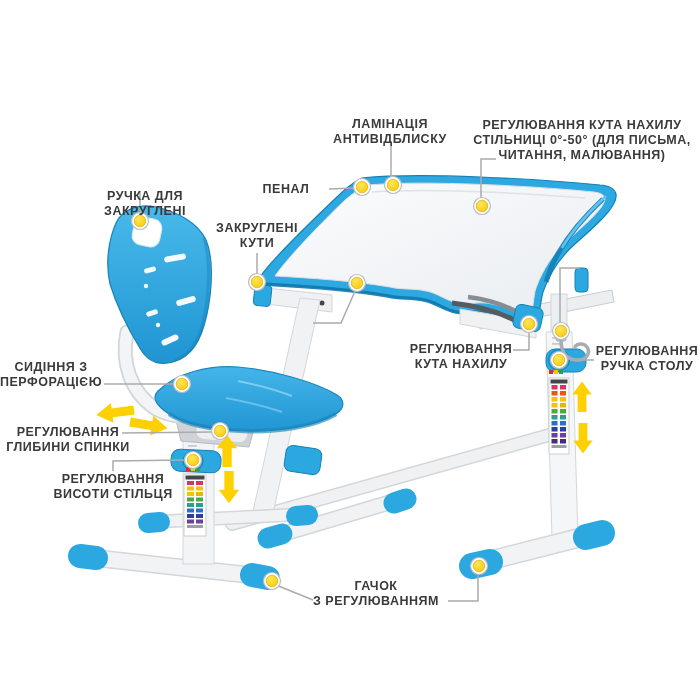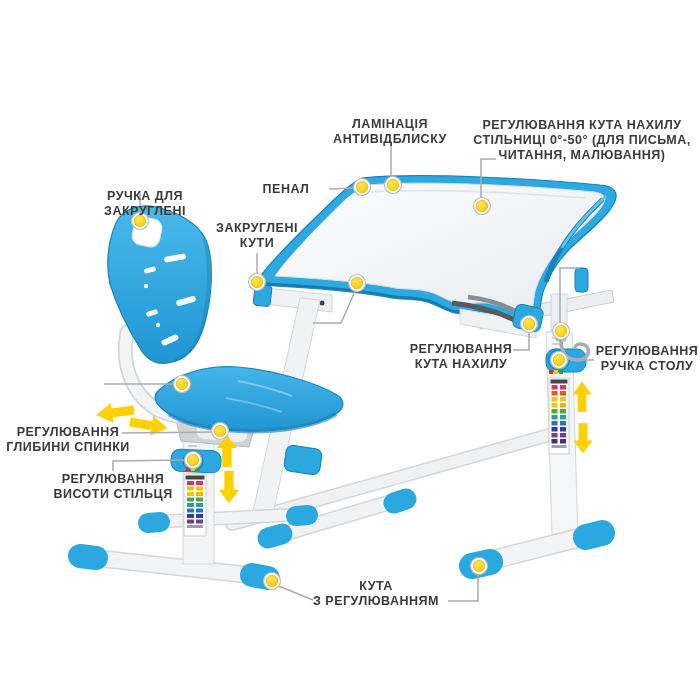--- a/index.html
+++ b/index.html
@@ -380,20 +380,24 @@
   <div>ЧИТАННЯ, МАЛЮВАННЯ)</div>
 </div>
 
 <div class="lbl" style="left:207px;top:221px;width:100px;">
   <div>ЗАКРУГЛЕНІ</div>
   <div>КУТИ</div>
 </div>
 
 
 
+<div class="lbl" style="left:0px;top:360px;width:102px;">
+  <div>СИДІННЯ З</div>
+  <div>ПЕРФОРАЦІЄЮ</div>
+</div>
 
 <div class="lbl" style="left:401px;top:342px;width:120px;">
   <div>РЕГУЛЮВАННЯ</div>
   <div>КУТА НАХИЛУ</div>
 </div>
 
 <div class="lbl" style="left:594px;top:344px;width:106px;">
   <div>РЕГУЛЮВАННЯ</div>
   <div>РУЧКА СТОЛУ</div>
 </div>
@@ -402,17 +406,17 @@
   <div>РЕГУЛЮВАННЯ</div>
   <div>ГЛИБИНИ СПИНКИ</div>
 </div>
 
 <div class="lbl" style="left:48px;top:472px;width:130px;">
   <div>РЕГУЛЮВАННЯ</div>
   <div>ВИСОТИ СТІЛЬЦЯ</div>
 </div>
 
 <div class="lbl" style="left:306px;top:579px;width:140px;">
-  <div>КУТА</div>
+  <div>ГАЧОК</div>
   <div>З РЕГУЛЮВАННЯМ</div>
 </div>
 
 </div>
 
 </body></html>

